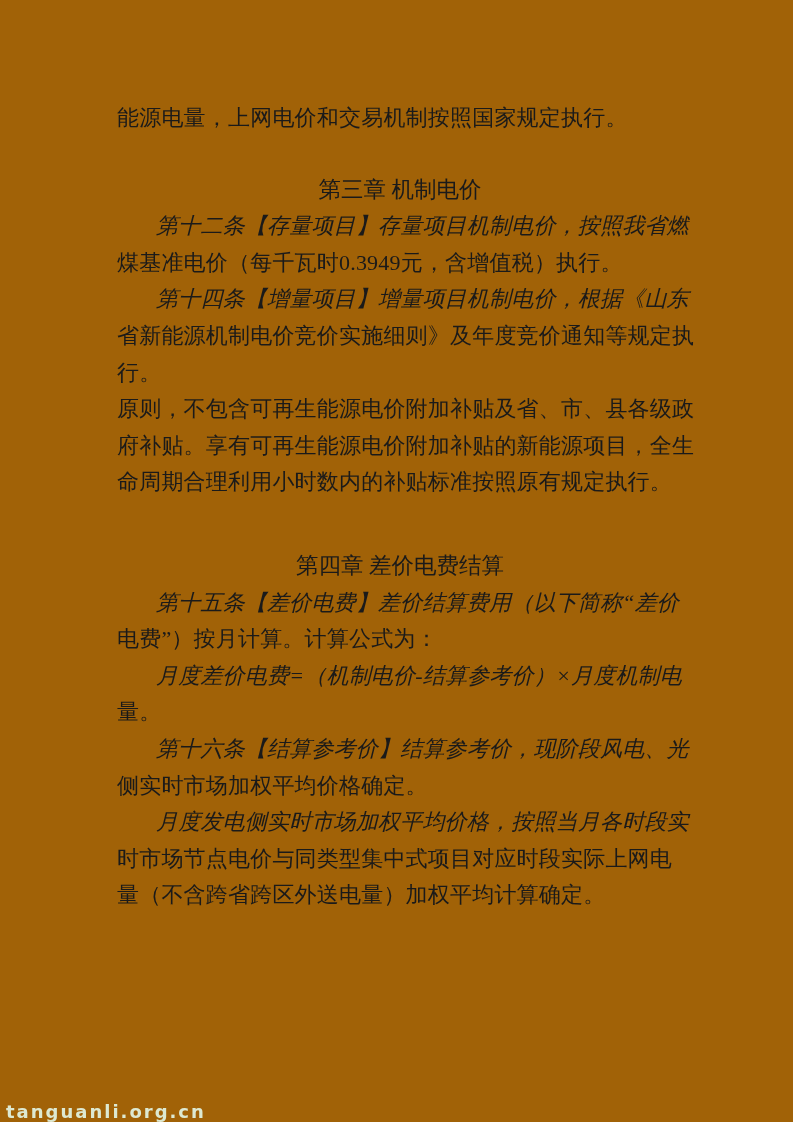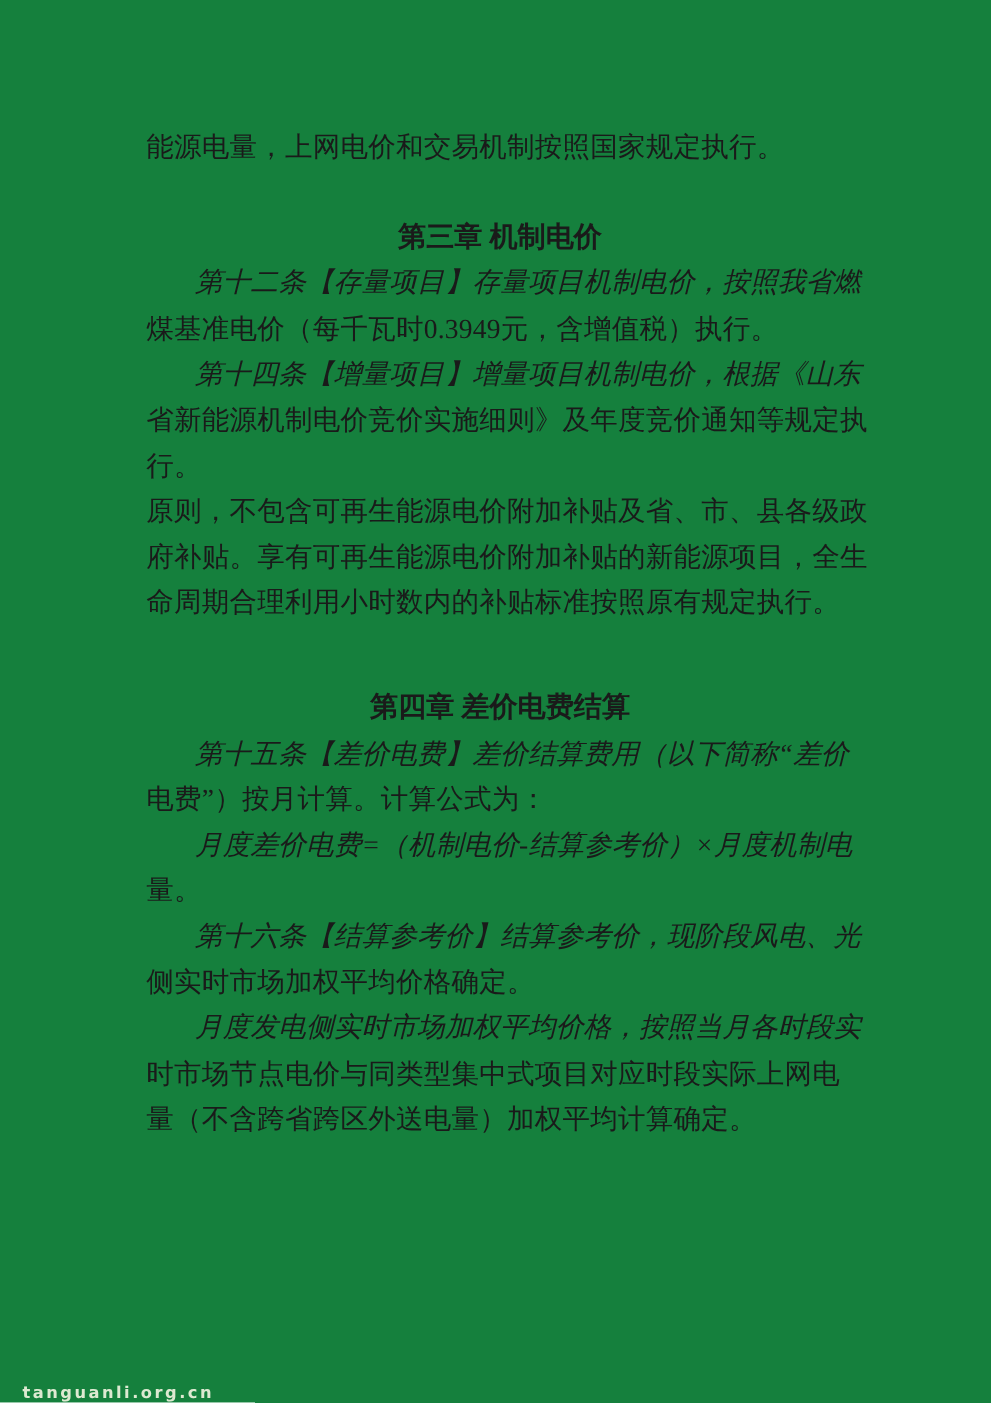--- a/index.html
+++ b/index.html
@@ -4,21 +4,21 @@
 <style>
   html, body {
     margin: 0;
     padding: 0;
     background: #ffffff;
   }
   .page {
     position: relative;
     width: 793px;
     height: 1122px;
-    background: #15803d;
+    background: #a16207;
     overflow: hidden;
     font-family: "Liberation Serif", "DejaVu Serif", serif;
     color: #1a1a1a;
   }
   .content {
     position: absolute;
     left: 117px;
     top: 100px;
     width: 566px;
   }
@@ -32,31 +32,30 @@
   .tline.indent {
     text-indent: 39px;
     font-style: italic;
   }
   .theading {
     font-size: 22.5px;
     line-height: 36.6px;
     height: 36.6px;
     text-align: center;
     white-space: nowrap;
-    font-weight: bold;
   }
   .theading.h1 { margin-top: 35px; }
   .theading.h2 { margin-top: 47px; }
   .watermark {
     position: absolute;
-    left: 18px;
+    left: 6px;
     bottom: 0px;
     font-family: "DejaVu Sans", "Liberation Sans", sans-serif;
     font-weight: bold;
-    font-size: 13px;
+    font-size: 18px;
     letter-spacing: 2px;
     color: #dde9d1;
     white-space: nowrap;
   }
 </style>
 </head>
 <body>
 
 <div class="page">
   <div class="content">

